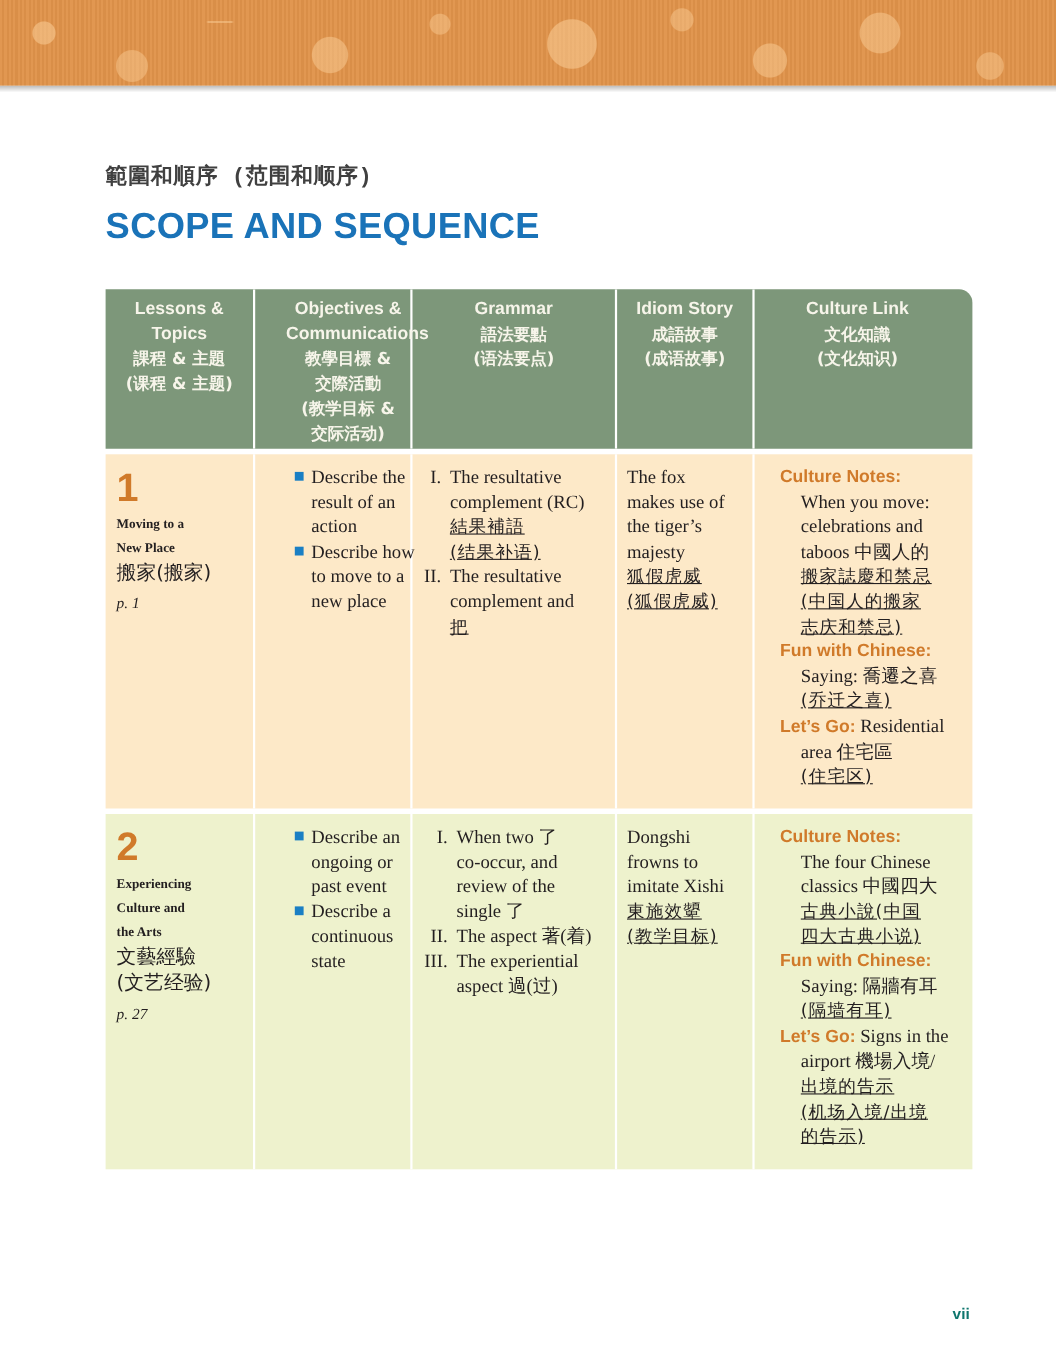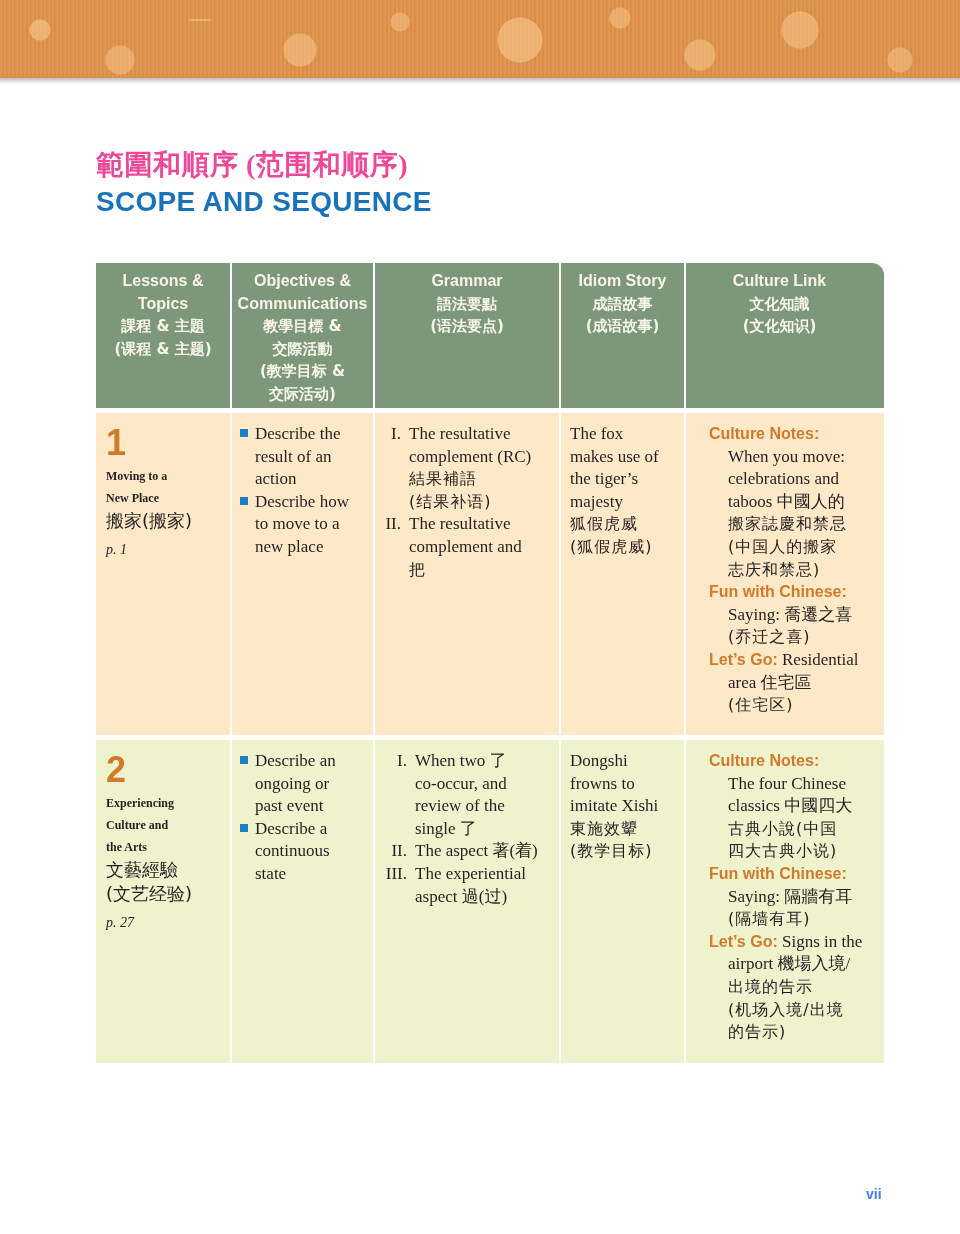--- a/index.html
+++ b/index.html
@@ -22,35 +22,35 @@
         radial-gradient(circle at 900px 60px, rgba(250,205,150,0.45) 0 12px, transparent 13px),
         repeating-linear-gradient(90deg, rgba(255,255,255,0.04) 0 2px, rgba(0,0,0,0.03) 2px 4px);
     }
     .banner-shadow {
       position: absolute; left: 0; top: 78px; width: 960px; height: 6px;
       background: linear-gradient(#bdbdbd, rgba(255,255,255,0));
     }
 
     .title-zh {
       position: absolute; left: 96px; top: 146px;
-      font-family: Liberation Serif, serif; font-weight: bold;
-      font-size: 28px; color: #ec4899; letter-spacing: 0.5px;
+      font-family: Liberation Mono, monospace; font-weight: bold;
+      font-size: 20px; color: #404040; letter-spacing: 0.5px;
     }
     .title-en {
       position: absolute; left: 96px; top: 186px;
       font-family: "Liberation Sans", sans-serif; font-weight: bold;
-      font-size: 28px; color: #1a73b8; letter-spacing: 0.3px;
+      font-size: 33px; color: #1a73b8; letter-spacing: 0.3px;
     }
 
     .table { position: absolute; left: 96px; top: 263px; width: 788px; }
     .row { display: flex; }
     .cell { border-right: 2px solid #ffffff; }
     .cell:last-child { border-right: none; }
     .c1 { width: 136px; }
-    .c2 { width: 143px; }
+    .c2 { width: 143px; padding-left: 28px; }
     .c3 { width: 186px; }
     .c4 { width: 125px; }
     .c5 { width: 187px; }
 
     .hdr { background: #7d977a; height: 145px; border-radius: 0 12px 0 0; overflow: hidden; }
     .hdr .cell {
       text-align: center; color: #f7f5ea; padding-top: 7px;
       font-family: "DejaVu Sans", sans-serif; font-size: 15px; line-height: 22.5px; font-weight: bold;
     }
     .hdr .cell .en { font-family: "Liberation Sans", sans-serif; font-weight: bold; font-size: 16px; }
@@ -75,30 +75,30 @@
     .bullet {
       position: absolute; left: 0; top: 6px; width: 8px; height: 8px; background: #1a7fc4;
     }
 
     .gram { padding-left: 6px; }
     .gram-item { display: flex; }
     .gram-num { text-align: right; padding-right: 8px; }
     .g1 .gram-num { width: 28px; }
     .g2 .gram-num { width: 34px; }
     .gram-text { flex: 1; }
-    .zh { font-family: "DejaVu Sans", sans-serif; font-weight: normal; font-size: 16px; letter-spacing: 1px; }
+    .zh { font-family: "DejaVu Sans", sans-serif; font-weight: normal; font-size: 16px; letter-spacing: 1px; text-decoration: underline; }
 
     .idiom { padding-left: 9px; }
     .culture { padding-left: 23px; }
     .c-label { font-family: "Liberation Sans", sans-serif; font-weight: bold; color: #d07a2a; font-size: 16px; }
     .c-body { padding-left: 19px; }
 
     .page-num {
       position: absolute; left: 866px; top: 1186px;
-      font-family: "Liberation Sans", sans-serif; font-weight: bold; font-size: 14px; color: #3b82f6;
+      font-family: "Liberation Sans", sans-serif; font-weight: bold; font-size: 14px; color: #0f766e;
     }
   </style>
 </head>
 <body>
 
 <div class="banner"></div>
 <div class="banner-shadow"></div>
 
 <div class="title-zh">範圍和順序 (范围和顺序)</div>
 <div class="title-en">SCOPE AND SEQUENCE</div>

